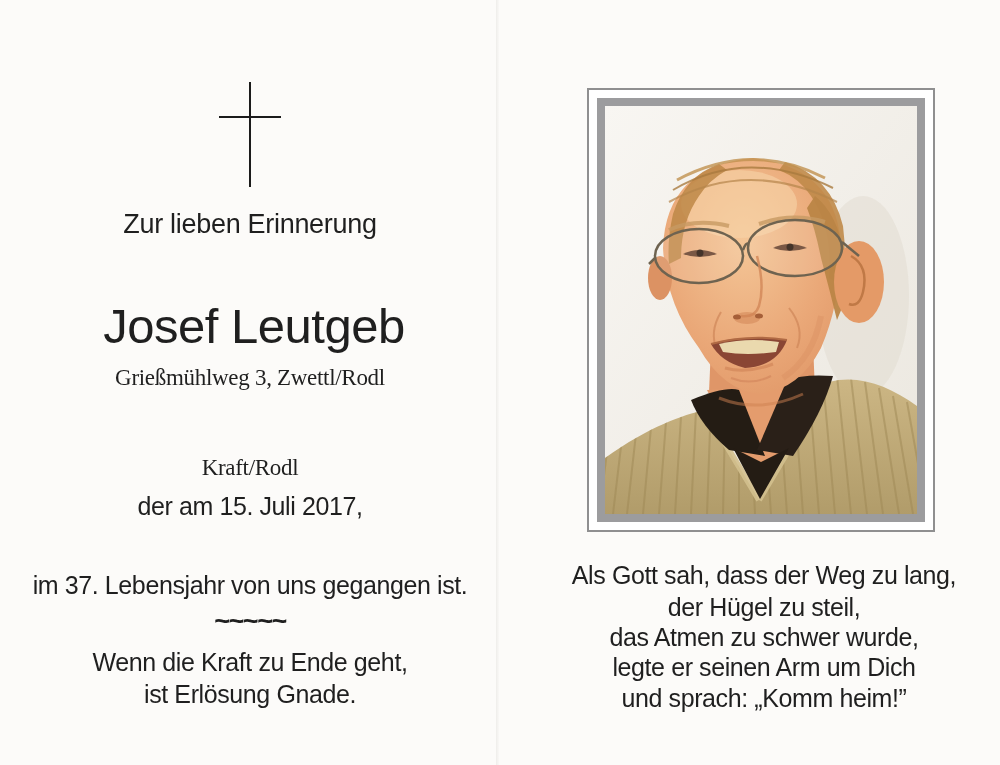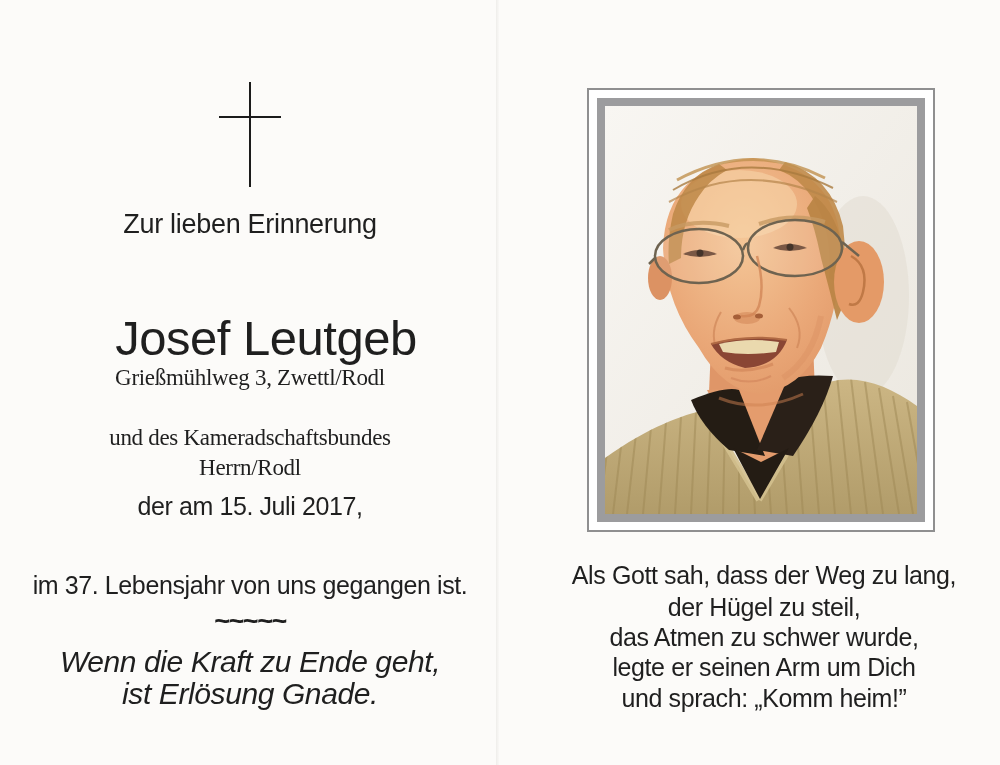--- a/index.html
+++ b/index.html
@@ -22,21 +22,21 @@
 
   
   .cross-v { position:absolute; left:249px; top:82px;  width:2px;  height:105px; background:#1b1b1b; }
   .cross-h { position:absolute; left:219px; top:116px; width:62px; height:2px;   background:#1b1b1b; }
 
   .intro   { top:206px; font-size:27px; line-height:37px; letter-spacing:-0.3px; }
   .name    { top:294px; font-size:49px; font-weight:400; letter-spacing:-0.5px; }
   .details { top:363px; font-size:23px; line-height:30px; letter-spacing:-0.3px;font-family:Liberation Serif, serif; }
   .death   { top:501px; font-size:25px; line-height:32.5px; letter-spacing:-0.4px; }
   .tilde   { top:606px; font-size:27px; font-weight:700; letter-spacing:-1.5px; }
-  .verse-l { top:645px; font-size:30px; line-height:32px; letter-spacing:-0.4px;font-style:italic; }
+  .verse-l { top:645px; font-size:25px; line-height:32px; letter-spacing:-0.4px; }
   .verse-r { top:559px; font-size:25px; line-height:31.5px; letter-spacing:-0.4px; padding-left:14px; }
 
   
   .photo-frame {
     position:absolute; left:87px; top:88px; width:348px; height:444px;
     box-sizing:border-box; margin:0;
     background:#ffffff; border:2px solid #8f8f90; padding:8px;
   }
   .photo-inner {
     width:100%; height:100%; box-sizing:border-box;
@@ -51,25 +51,24 @@
   <div class="fold-line"></div>
 
   <section class="page page-left">
     <div>
       <div class="cross-v"></div>
       <div class="cross-h"></div>
     </div>
 
     <div class="tline intro" style="top:206px">Zur lieben Erinnerung</div>
 
-    <h1 class="tline name" style="margin:16px">Josef Leutgeb</h1>
+    <h1 class="tline name" style="margin:4px">Josef Leutgeb</h1>
 
     <div class="tline details" style="top:363px">Grießmühlweg 3, Zwettl/Rodl</div>
-    <div class="tline details" style="top:423px">und des Kameradschaftsbundes</div>
-    <div class="tline details" style="top:453px">Herrn/Rodl</div>
+    <div class="tline details" style="top:453px">Kraft/Rodl</div>
 
     <div class="tline death" style="top:490px">der am 15. Juli 2017,</div>
     <div class="tline death" style="top:569px">im 37. Lebensjahr von uns gegangen ist.</div>
 
     <div class="tline tilde">~~~~~</div>
 
     <div class="tline verse-l" style="top:646px">Wenn die Kraft zu Ende geht,</div>
     <div class="tline verse-l" style="top:678px">ist Erlösung Gnade.</div>
   </section>
 

